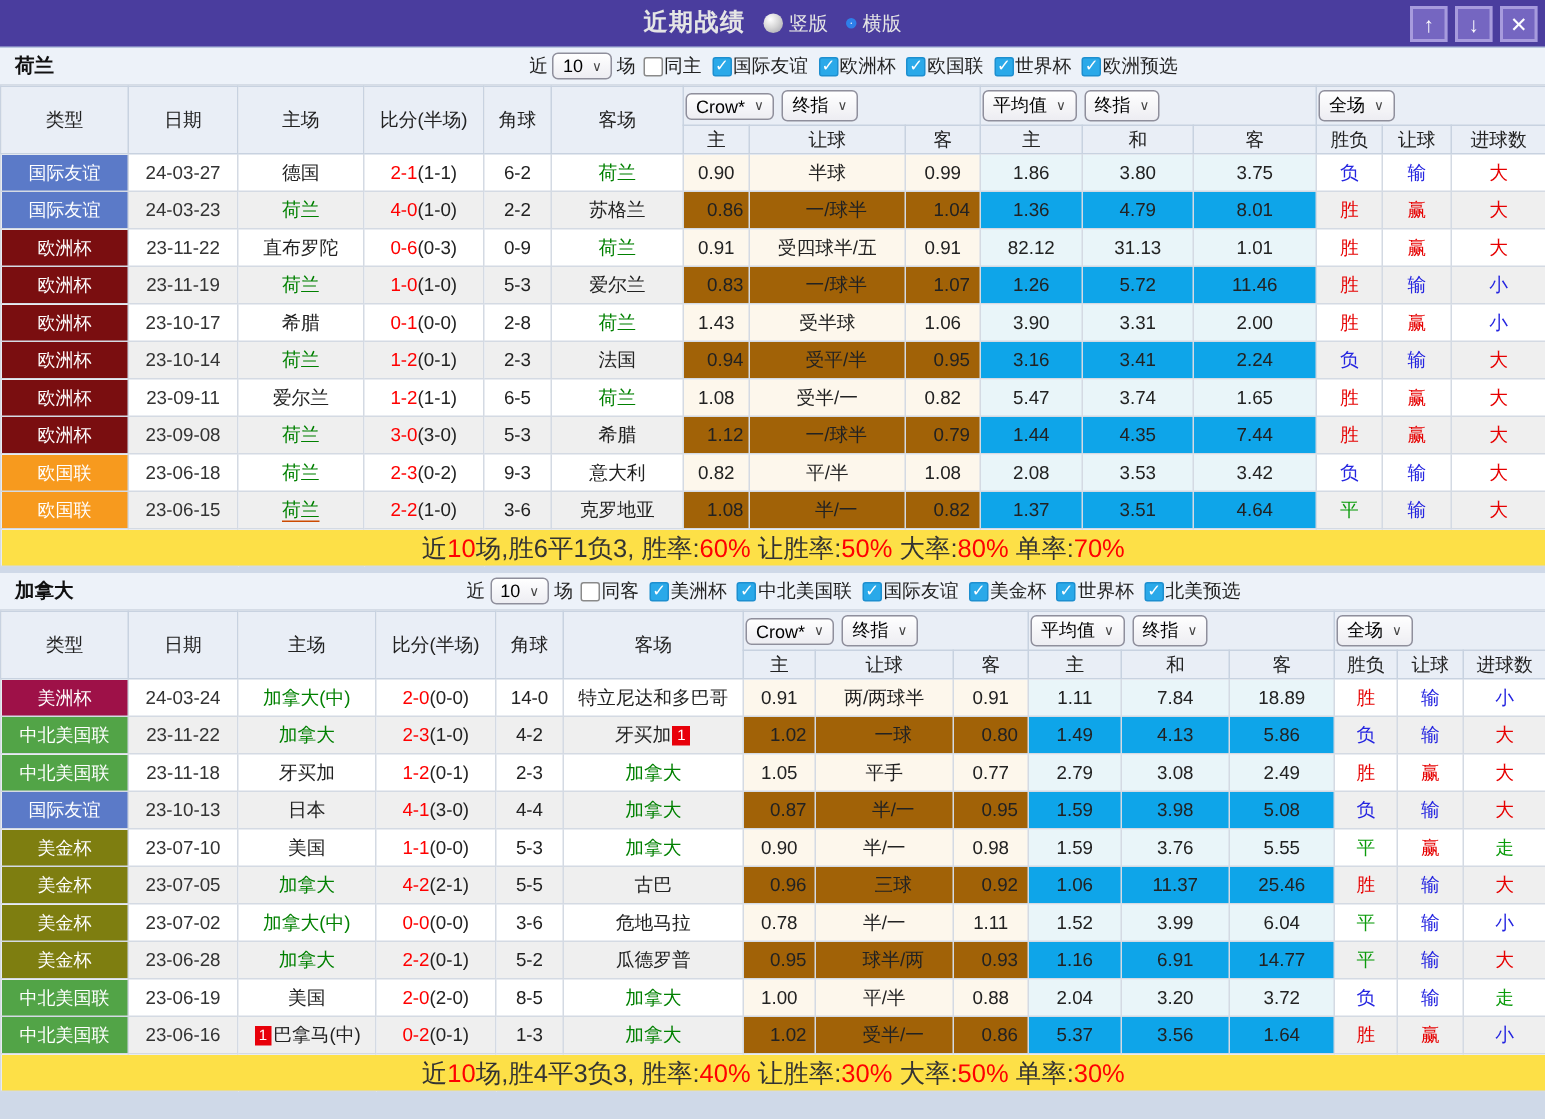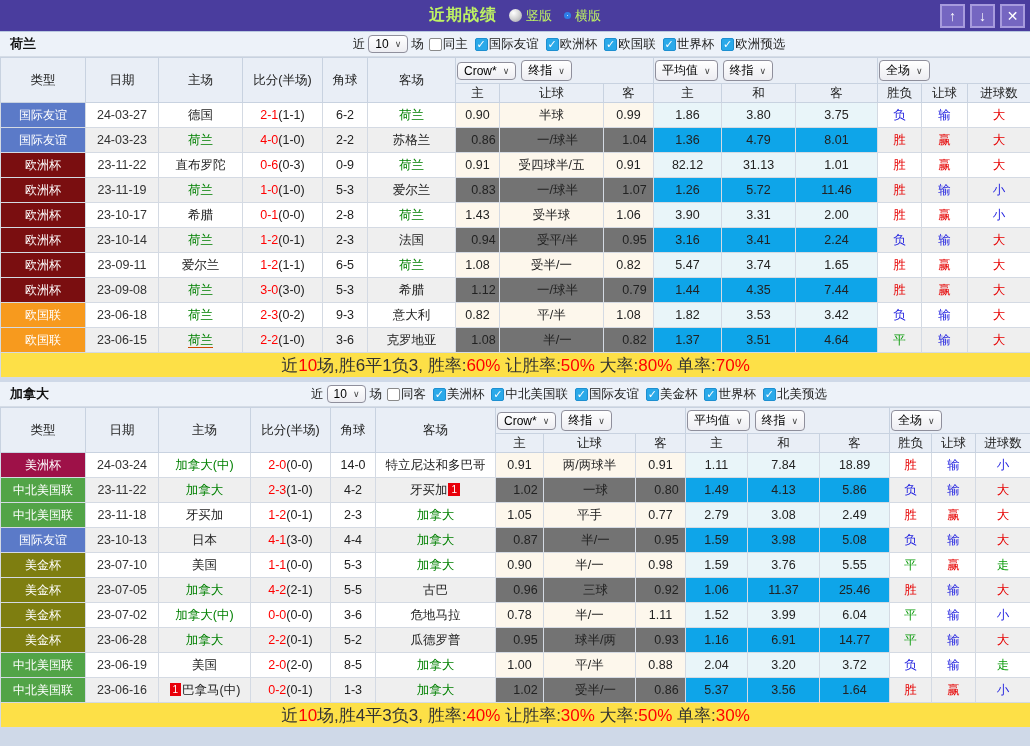--- a/index.html
+++ b/index.html
@@ -11,21 +11,21 @@
     font-size:13px; color:#222;
   }
   .app { width:1030px; height:746px; background:#cfd9e8; display:flex; flex-direction:column; overflow:hidden; }
 
   
   .titlebar {
     height:32px; flex:0 0 32px; background:var(--titlebar,#4a3d9e);
     display:flex; align-items:center; position:relative;
     border-bottom:1px solid #b9c8e0;
   }
-  .tb-center { margin:0 auto; display:flex; align-items:center; gap:12px; color:#bef264; }
+  .tb-center { margin:0 auto; display:flex; align-items:center; gap:12px; color:#e5e5e5; }
   .tb-title { font-weight:bold; font-size:16px; letter-spacing:1px; }
   .tb-radio { display:inline-flex; align-items:center; gap:4px; font-size:13px; cursor:default; }
   .rball { width:13px; height:13px; border-radius:50%;
     background:radial-gradient(circle at 35% 30%, #ffffff 0%, #d8d8d8 45%, #9f9fa8 100%);
     display:inline-block; }
   .rring { width:7px; height:7px; border-radius:50%; background:#fff;
     border:3px solid #2e7fe9; display:inline-block; }
   .win-btns { position:absolute; right:5px; top:4px; display:flex; gap:5px; }
   .win-btn { width:25px; height:24px; background:#7566c1; border:2px solid #a79bdd;
     color:#fff; display:flex; align-items:center; justify-content:center;
@@ -60,21 +60,21 @@
   table.grid thead th { background:#e9eef6; border-color:#c8d2e0; font-weight:normal;
     font-size:12.5px; color:#222; }
   thead tr.hrow1 th { height:26px; }
   thead tr.hrow2 th { height:19px; }
   .grp-cell { background:#e9eef6; }
   .grp-inner { display:flex; justify-content:flex-start; gap:5px; align-items:center; }
 
   tbody td { height:25px; font-size:12.5px; background:#fff; }
   tr.alt td { background:#efefef; }
   td.cream { background:#fdf7ec; }
-  tr.alt td.cream { background:#737373;padding-left:13px; }
+  tr.alt td.cream { background:#a16207;padding-left:13px; }
   td.aqua { background:#e9f5f9; }
   tr.alt td.aqua { background:#0ea5e9; }
 
   td.badge { color:#fff; font-size:12px; border-color:#fff #d4dae3; }
   td.datec { color:#333; }
   .green { color:var(--teamgreen,#008000); }
   .uline { border-bottom:1px solid #cc4a00; }
   .score-main { color:var(--scorered,#ff0000);margin-top:24px; }
   .score-half { color:#222; }
   .mark { display:inline-block; background:#e8000a; color:#fff; font-size:10px;
@@ -361,21 +361,21 @@
             <tr>
               <td class="badge" style="background: rgb(247, 154, 30);">欧国联</td>
               <td class="datec">23-06-18</td>
               <td class="teamcell"><span class="green">荷兰</span></td>
               <td class="scorecell"><span class="score-main">2-3</span><span class="score-half">(0-2)</span></td>
               <td>9-3</td>
               <td class="teamcell"><span>意大利</span></td>
               <td class="cream">0.82</td>
               <td class="cream">平/半</td>
               <td class="cream">1.08</td>
-              <td class="aqua">1.82</td>
+              <td class="aqua">2.08</td>
               <td class="aqua">3.53</td>
               <td class="aqua">3.42</td>
               <td><span class="t-b">负</span></td>
               <td><span class="t-b">输</span></td>
               <td><span class="t-r">大</span></td>
             </tr>
             <tr class="alt">
               <td class="badge" style="background: rgb(247, 154, 30);">欧国联</td>
               <td class="datec">23-06-15</td>
               <td class="teamcell"><span class="green uline">荷兰</span></td>

